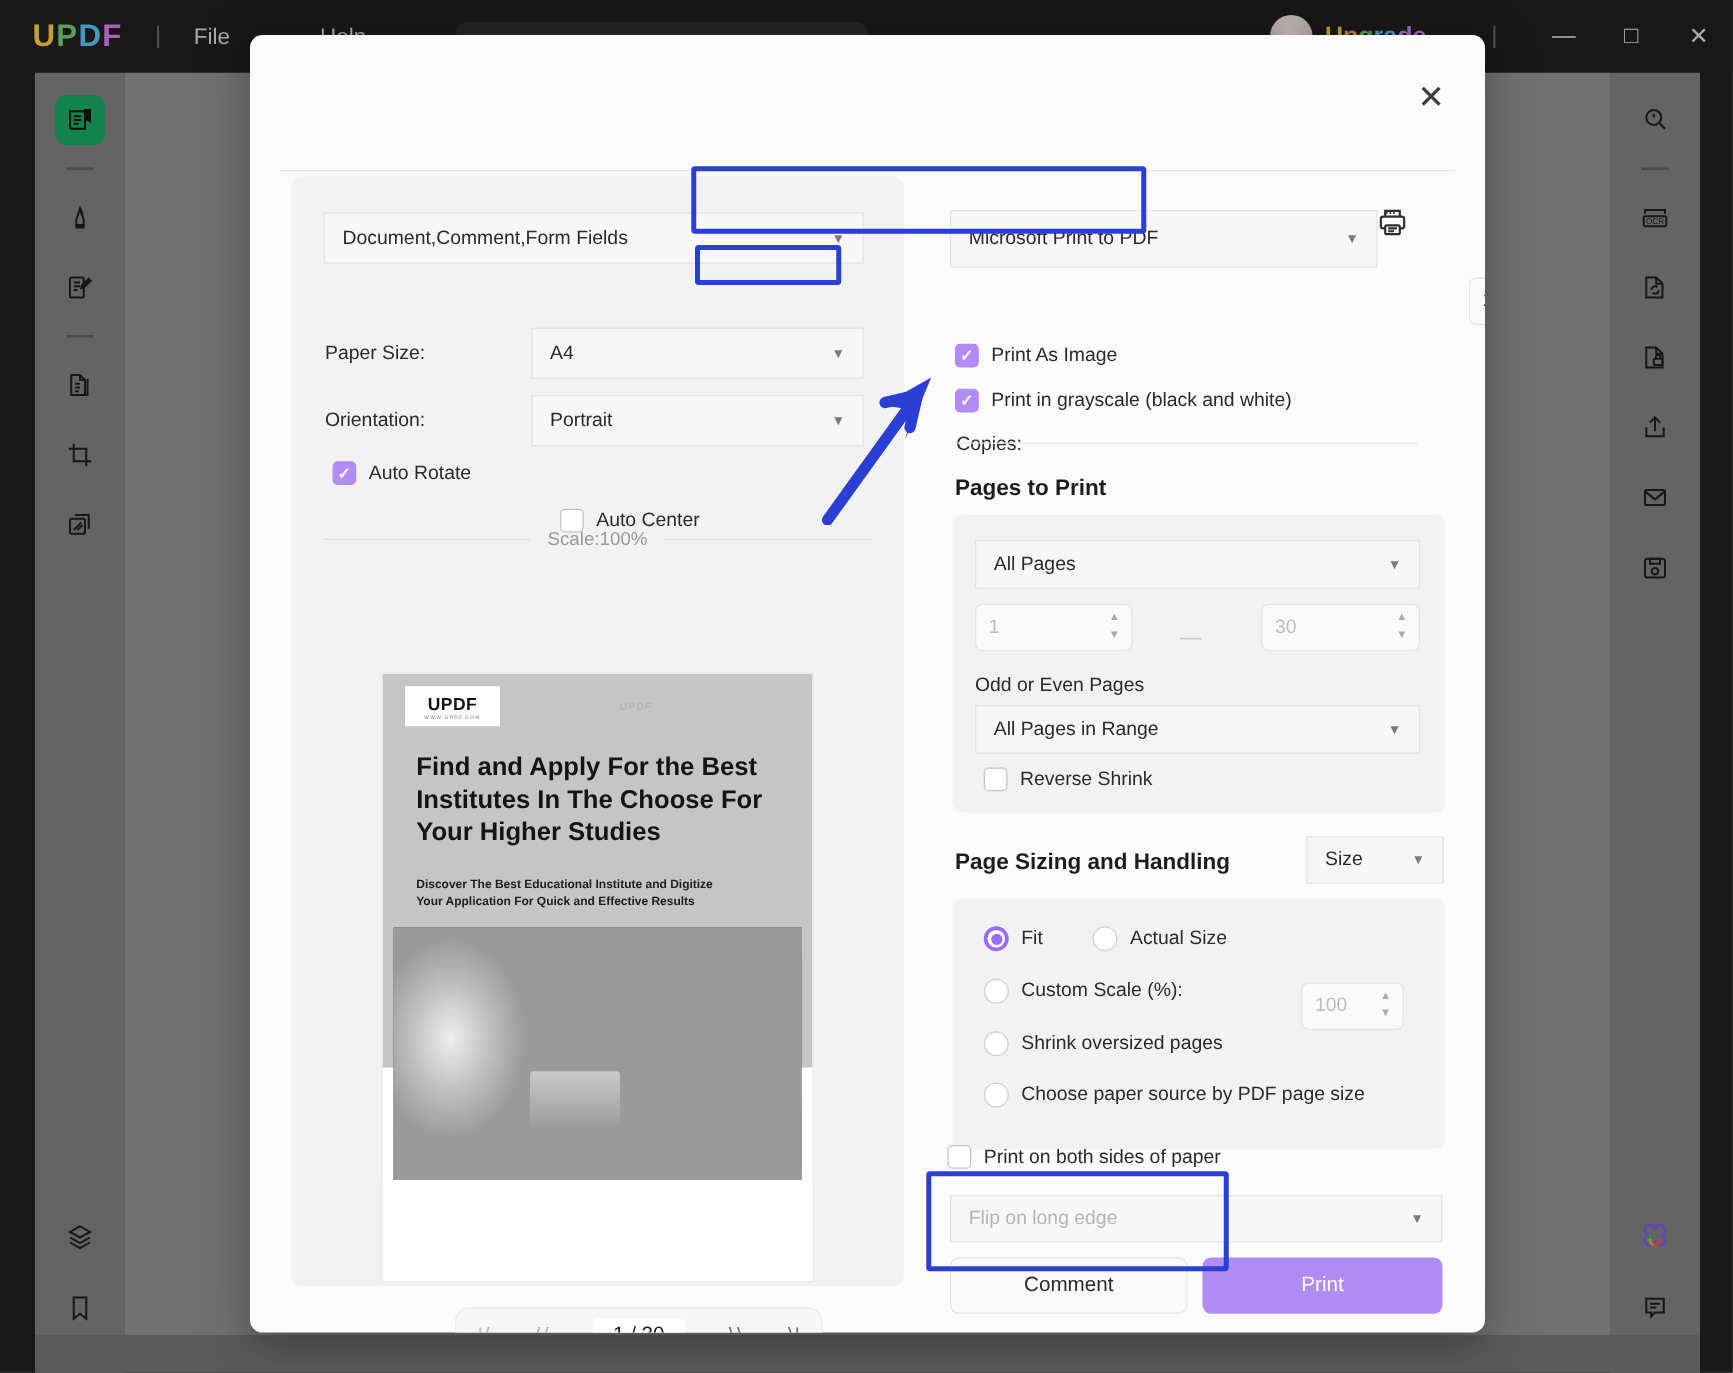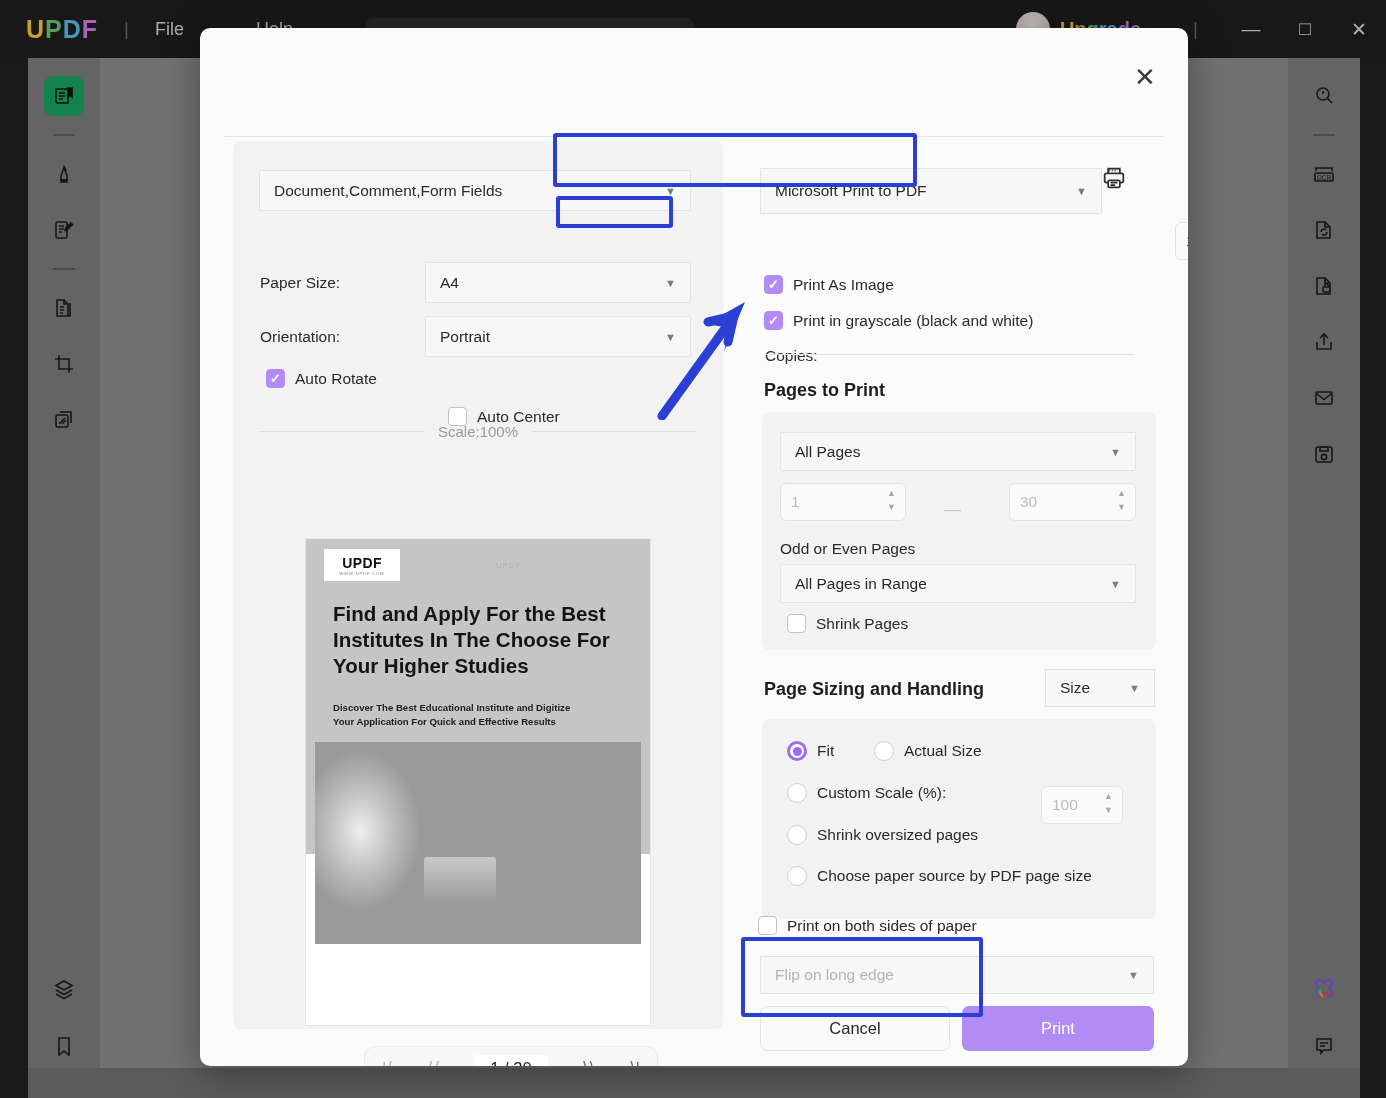--- a/index.html
+++ b/index.html
@@ -498,21 +498,21 @@
           <span>▼</span>
         </span>
       </div>
       <div class="row-label" style="position:absolute;left:18px;top:128px;">Odd or Even Pages</div>
       <div class="sel" style="position:absolute;left:18px;top:152px;width:356px;height:39px;">
         <span>All Pages in Range</span>
         <span class="caret">▼</span>
       </div>
       <div class="cbrow" style="position:absolute;left:25px;top:202px;">
         <span class="cb"></span>
-        <span>Shrink Pages</span>
+        <span>Reverse Shrink</span>
       </div>
     </div>
 
     <div class="sec-title" style="position:absolute;left:18px;top:538px;">Page Sizing and Handling</div>
     <div class="sel" style="position:absolute;left:299px;top:528px;width:110px;height:38px;">
       <span>Size</span>
       <span class="caret">▼</span>
     </div>
 
     <div class="box" style="position:absolute;left:16px;top:578px;width:394px;height:200px;">
@@ -547,21 +547,21 @@
 
     <div class="cbrow" style="position:absolute;left:12px;top:775px;">
       <span class="cb"></span>
       <span>Print on both sides of paper</span>
     </div>
     <div class="sel placeholder" style="position:absolute;left:14px;top:815px;width:394px;height:38px;">
       <span>Flip on long edge</span>
       <span class="caret">▼</span>
     </div>
 
-    <div class="btn btn-cancel" style="position:absolute;left:14px;top:865px;width:190px;">Cancel</div>
+    <div class="btn btn-cancel" style="position:absolute;left:14px;top:865px;width:190px;">Comment</div>
     <div class="btn btn-print" style="position:absolute;left:216px;top:865px;width:192px;">Print</div>
   </div>
 
 </div>
 
 <div class="printer-hl"></div>
 <div class="copies-hl"></div>
 <div class="print-hl"></div>
 
 <svg id="arrow" width="110" height="150" viewBox="0 0 110 150">

